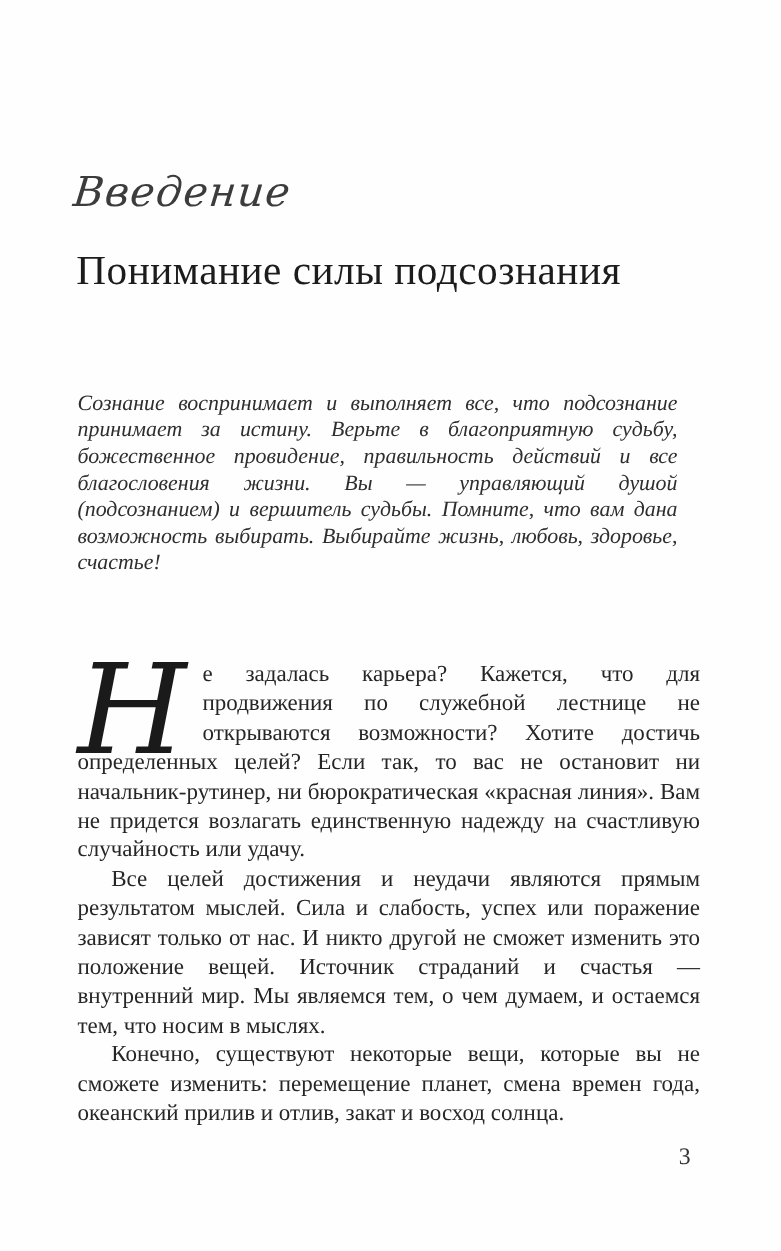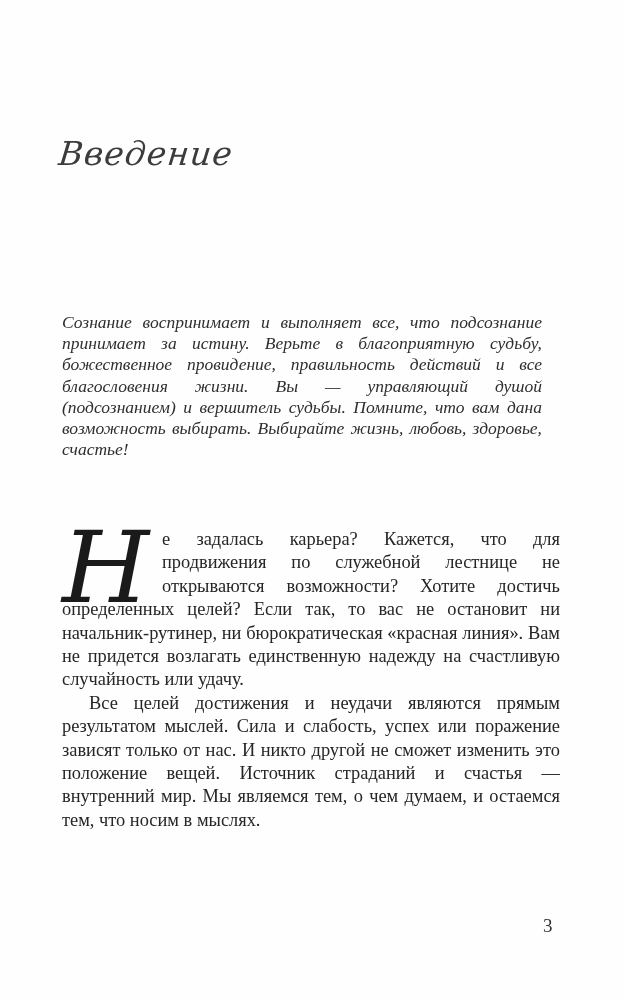--- a/index.html
+++ b/index.html
@@ -88,23 +88,25 @@
     color: #333333;
   }
 </style>
 </head>
 <body>
 
 <div class="page">
 
   <div class="intro-script">Введение</div>
 
+  <h1 class="chapter-title">Понимание силы подсознания</h1>
 
   <div class="epigraph">Сознание воспринимает и выполняет все, что подсознание принимает за истину. Верьте в благоприятную судьбу, божественное провидение, правильность действий и все благословения жизни. Вы — управляющий душой (подсознанием) и вершитель судьбы. Помните, что вам дана возможность выбирать. Выбирайте жизнь, любовь, здоровье, счастье!</div>
 
   <div class="body-text">
     <p class="para"><span class="dropcap">Н</span><span>е задалась карьера? Кажется, что для продвижения по служебной лестнице не открываются возможности? Хотите достичь определенных целей? Если так, то вас не остановит ни начальник-рутинер, ни бюрократическая «красная линия». Вам не придется возлагать единственную надежду на счастливую случайность или удачу.</span></p>
     <p class="para indent"><span>Все целей достижения и неудачи являются прямым результатом мыслей. Сила и слабость, успех или поражение зависят только от нас. И никто другой не сможет изменить это положение вещей. Источник страданий и счастья — внутренний мир. Мы являемся тем, о чем думаем, и остаемся тем, что носим в мыслях.</span></p>
+    <p class="para indent"><span>Конечно, существуют некоторые вещи, которые вы не сможете изменить: перемещение планет, смена времен года, океанский прилив и отлив, закат и восход солнца.</span></p>
   </div>
 
   <div class="page-number">3</div>
 
 </div>
 
 </body></html>

